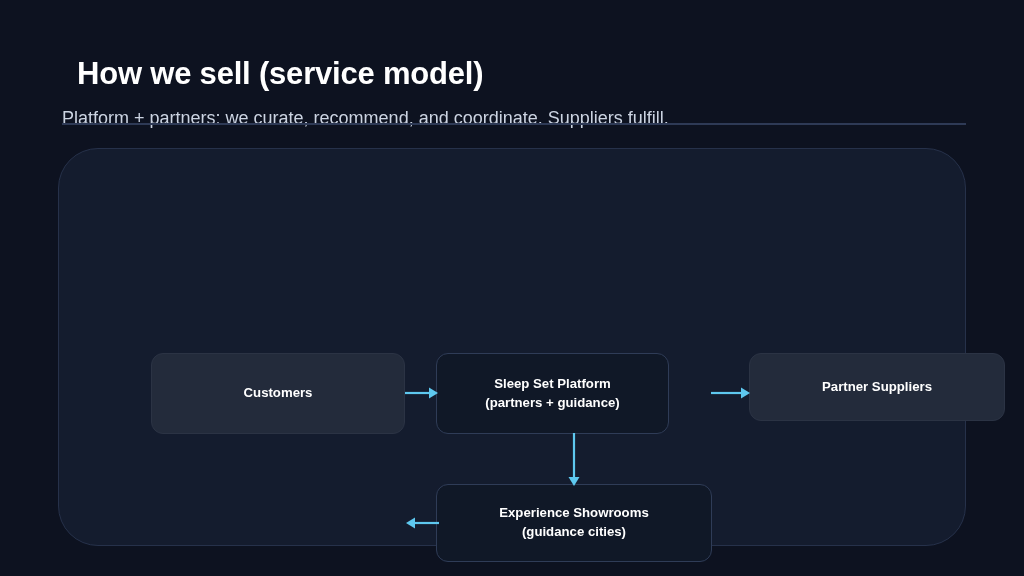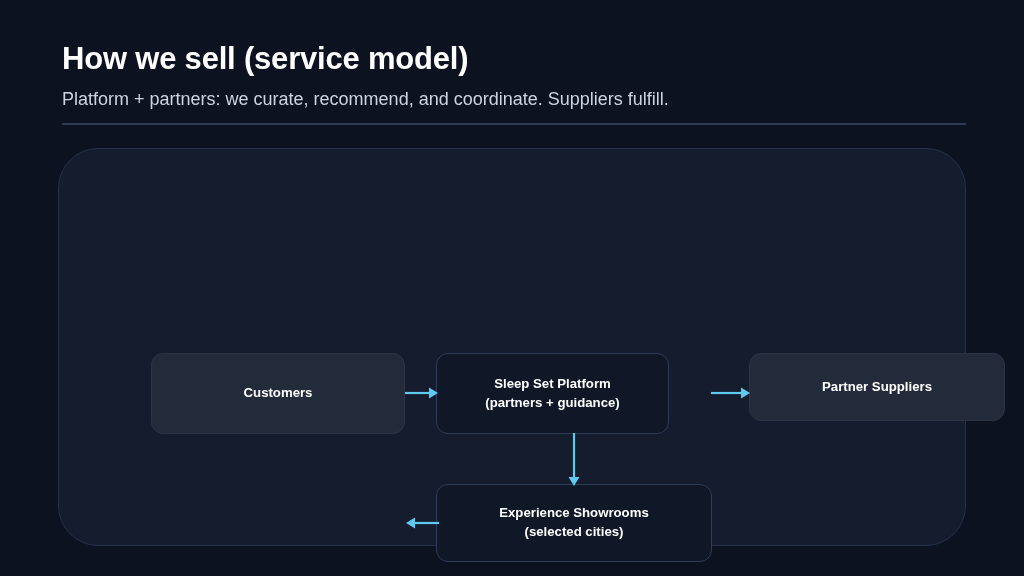--- a/index.html
+++ b/index.html
@@ -27,21 +27,21 @@
     left: 62px;
     top: 42px;
     width: 904px;
   }
   .title {
     font-size: 31px;
     font-weight: bold;
     letter-spacing: -0.2px;
     color: #ffffff;
     line-height: 1.12;
-    margin: 0;
+    margin: 15px;
   }
   .subtitle {
     margin: 11px 0 0 0;
     font-size: 18px;
     font-weight: normal;
     color: #ccd4e2;
     line-height: 1.3;
   }
   .divider {
     position: absolute;
@@ -130,21 +130,21 @@
       </span>
     </div>
 
     <div class="node filled" id="node-suppliers">
       <span>Partner Suppliers</span>
     </div>
 
     <div class="node outlined" id="node-showrooms">
       <span>
         <span class="node-line">Experience Showrooms</span>
-        <span class="node-line">(selected cities)</span>
+        <span class="node-line">(guidance cities)</span>
       </span>
     </div>
 
     <svg class="arrow" id="arrow-customers-platform" viewBox="0 0 34 24">
       <line x1="0" y1="12" x2="24" y2="12" stroke="#5ec8ef" stroke-width="2.2"></line>
       <polygon points="24,6.5 33,12 24,17.5" fill="#5ec8ef"></polygon>
     </svg>
 
     <svg class="arrow" id="arrow-platform-suppliers" viewBox="0 0 40 24">
       <line x1="0" y1="12" x2="30" y2="12" stroke="#5ec8ef" stroke-width="2.2"></line>

